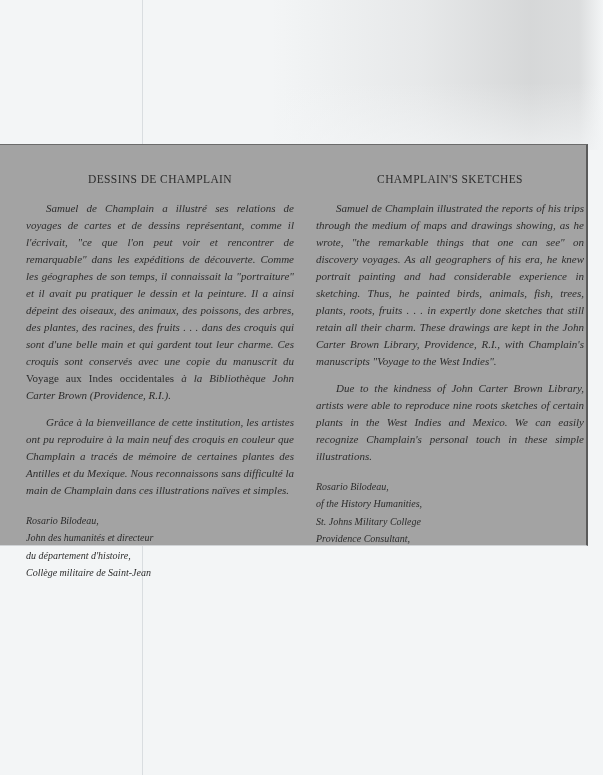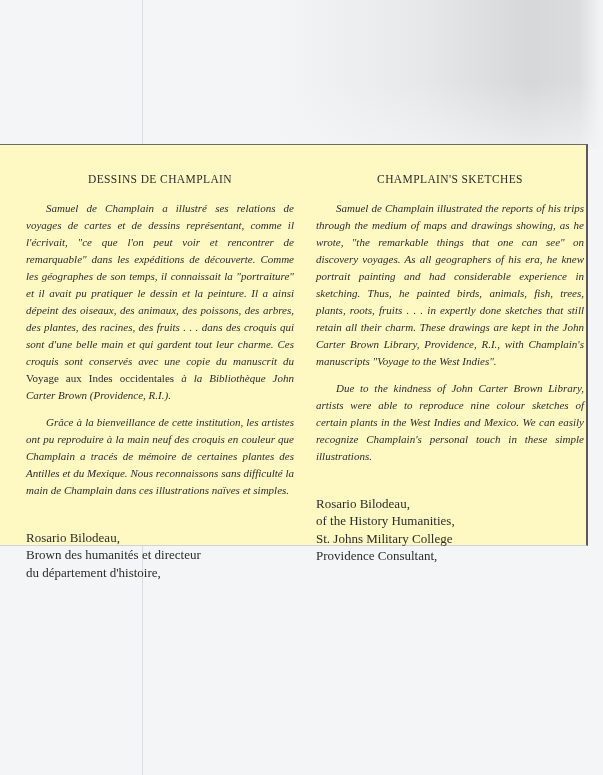--- a/index.html
+++ b/index.html
@@ -37,21 +37,21 @@
     }
     .sheet {
       position: absolute;
       left: 0;
       top: 144px;
       width: 586px;
       height: 400px;
       border-top: 1.5px solid #6b6b6b;
       border-right: 2px solid #5a5a5a;
       border-bottom: 1px solid #d0d3d6;
-      background: #fef9c3;
+      background: #a3a3a3;
     }
     .col {
       position: absolute;
       top: 0;
       width: 268px;
     }
     .col-left { left: 26px; }
     .col-right { left: 316px; }
     .heading {
       text-align: center;
@@ -64,50 +64,52 @@
     .para {
       font-style: italic;
       font-size: 11px;
       line-height: 17px;
       text-align: justify;
       text-indent: 20px;
       margin: 0 0 10px 0;
     }
     .para .roman { font-style: normal; }
     .sig {
-      font-size: 13px;
+      font-size: 10px;
       line-height: 17.4px;
-      margin-top: 30px;
+      margin-top: 13px;
       padding-left: 0;
+      font-style: italic;
     }
     .sig div { white-space: nowrap; }
   </style>
 </head>
 <body>
 
 <div class="scan-shadow"></div>
 <div class="fold-line"></div>
 
 <div class="sheet">
 
   <div class="col col-left">
     <div class="heading">DESSINS DE CHAMPLAIN</div>
     <p class="para"><span>Samuel de Champlain a illustré ses relations de voyages de cartes et de dessins représentant, comme il l'écrivait, "ce que l'on peut voir et rencontrer de remarquable" dans les expéditions de découverte. Comme les géographes de son temps, il connaissait la "portraiture" et il avait pu pratiquer le dessin et la peinture. Il a ainsi dépeint des oiseaux, des animaux, des poissons, des arbres, des plantes, des racines, des fruits . . . dans des croquis qui sont d'une belle main et qui gardent tout leur charme. Ces croquis sont conservés avec une copie du manuscrit du </span><span class="roman">Voyage aux Indes occidentales</span><span> à la Bibliothèque John Carter Brown (Providence, R.I.).</span></p>
     <p class="para">Grâce à la bienveillance de cette institution, les artistes ont pu reproduire à la main neuf des croquis en couleur que Champlain a tracés de mémoire de certaines plantes des Antilles et du Mexique. Nous reconnaissons sans difficulté la main de Champlain dans ces illustrations naïves et simples.</p>
     <div class="sig">
       <div>Rosario Bilodeau,</div>
-      <div>Brown des humanités et directeur</div>
+      <div>John des humanités et directeur</div>
       <div>du département d'histoire,</div>
+      <div>Collège militaire de Saint-Jean</div>
     </div>
   </div>
 
   <div class="col col-right">
     <div class="heading">CHAMPLAIN'S SKETCHES</div>
     <p class="para">Samuel de Champlain illustrated the reports of his trips through the medium of maps and drawings showing, as he wrote, "the remarkable things that one can see" on discovery voyages. As all geographers of his era, he knew portrait painting and had considerable experience in sketching. Thus, he painted birds, animals, fish, trees, plants, roots, fruits . . . in expertly done sketches that still retain all their charm. These drawings are kept in the John Carter Brown Library, Providence, R.I., with Champlain's manuscripts "Voyage to the West Indies".</p>
-    <p class="para">Due to the kindness of John Carter Brown Library, artists were able to reproduce nine colour sketches of certain plants in the West Indies and Mexico. We can easily recognize Champlain's personal touch in these simple illustrations.</p>
+    <p class="para">Due to the kindness of John Carter Brown Library, artists were able to reproduce nine roots sketches of certain plants in the West Indies and Mexico. We can easily recognize Champlain's personal touch in these simple illustrations.</p>
     <div class="sig">
       <div>Rosario Bilodeau,</div>
       <div>of the History Humanities,</div>
       <div>St. Johns Military College</div>
       <div>Providence Consultant,</div>
     </div>
   </div>
 
 </div>
 

